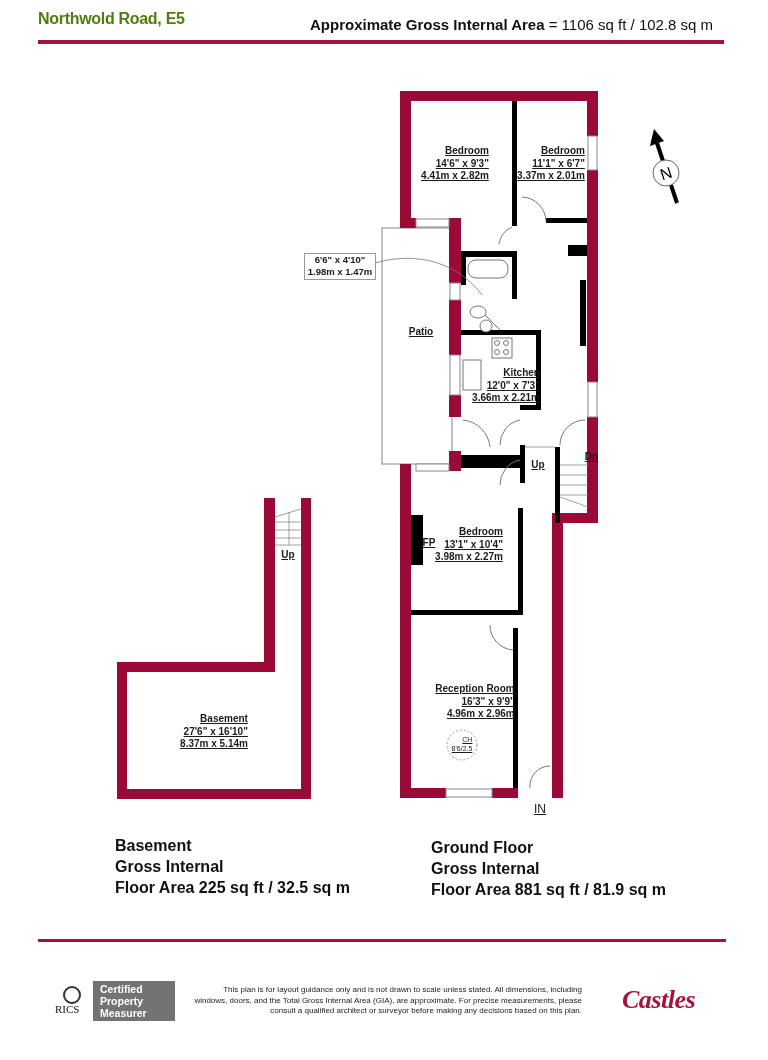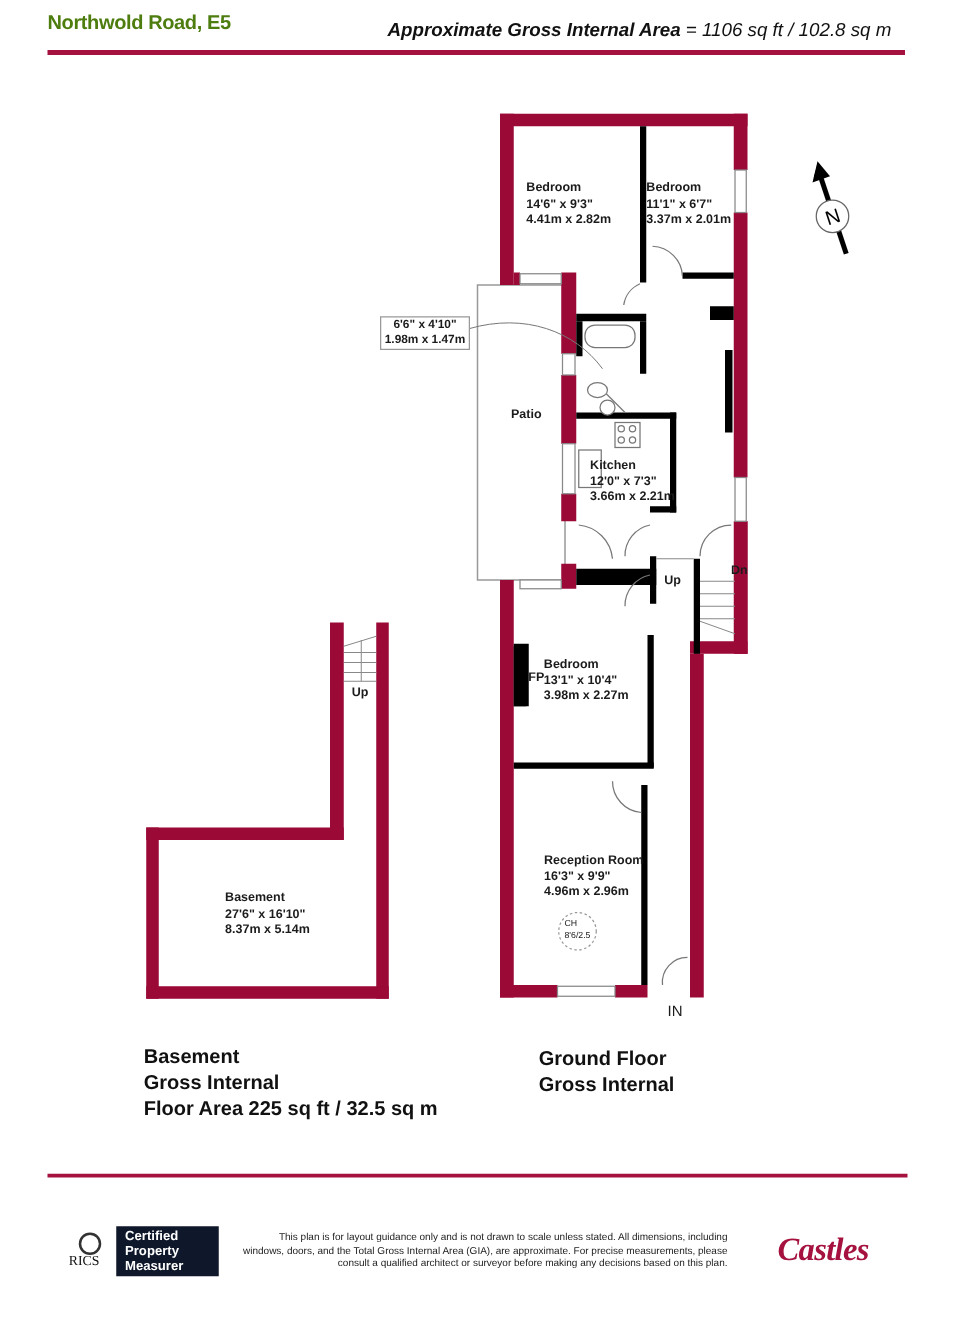--- a/index.html
+++ b/index.html
@@ -1,26 +1,26 @@
 <!DOCTYPE html>
 <html><head>
 <meta charset="utf-8">
 <style>
   html, body { margin:0; padding:0; background:#ffffff; }
   body { width:768px; height:1060px; position:relative; overflow:hidden; font-family:"Liberation Sans", sans-serif; }
   .abs { position:absolute; }
   .title { left:38px; top:10px; font-size:16px; font-weight:bold; color:#4d7c0f; letter-spacing:-0.3px; }
-  .area-line { left:310px; top:16px; font-size:15px; color:#111; white-space:nowrap;font-style:italic; }
+  .area-line { left:310px; top:16px; font-size:15px; color:#111; white-space:nowrap; }
   .area-line b { font-weight:bold; }
   .rule { height:4px; background:#a5123f; }
   .plan { left:0; top:0; }
-  .room-label { position:absolute; text-align:left; font-size:10px; font-weight:bold; color:#1b1b1b; line-height:12.5px; transform:translateX(-50%); white-space:nowrap; }
+  .room-label { position:absolute; text-align:right; font-size:10px; font-weight:bold; color:#1b1b1b; line-height:12.5px; transform:translateX(-50%); white-space:nowrap;text-decoration:underline; }
   .floor-summary { font-size:16px; font-weight:bold; color:#111; line-height:21px; }
   .disclaimer { left:192px; top:985px; width:390px; font-size:8px; color:#222; text-align:right; line-height:10.5px; }
-  .rics-badge { left:93px; top:981px; width:82px; height:40px; background:#0f172a; color:#fff; font-size:10.5px; font-weight:bold; line-height:12px; padding:2px 0 0 7px; box-sizing:border-box; }
+  .rics-badge { left:93px; top:981px; width:82px; height:40px; background:#737373; color:#fff; font-size:10.5px; font-weight:bold; line-height:12px; padding:2px 0 0 7px; box-sizing:border-box; }
   .rics-text { left:55px; top:1003px; font-family:"Liberation Serif", serif; font-weight:normal; font-size:11px; color:#111; }
   .castles { left:622px; top:985px; font-family:"Liberation Serif", serif; font-size:26px; font-weight:bold; color:#a5123f; font-style:italic; letter-spacing:-0.5px; }
   .dimbox { left:304px; top:253px; width:70px; height:25px; border:1px solid #999; background:#fff; font-size:9.5px; font-weight:bold; text-align:center; line-height:12px; color:#1b1b1b; }
 </style>
 </head>
 <body>
 
 <div class="abs title">Northwold Road, E5</div>
 <div class="abs area-line">
   <b>Approximate Gross Internal Area</b>
@@ -203,20 +203,21 @@
 <div class="room-label" style="left:288px; top:549px;">Up</div>
 
 <div class="abs floor-summary" style="left:115px; top:835px;">
   <div>Basement</div>
   <div>Gross Internal</div>
   <div>Floor Area 225 sq ft / 32.5 sq m</div>
 </div>
 <div class="abs floor-summary" style="left:399px; top:837px;margin-left:32px;">
   <div>Ground Floor</div>
   <div>Gross Internal</div>
+  <div>Floor Area 881 sq ft / 81.9 sq m</div>
 </div>
 
 <div class="abs rule" style="left:38px; top:939px; width:688px; height:3px;"></div>
 
 <div class="abs" style="left:63px; top:986px; width:14px; height:14px; border-radius:50%; border:2px solid #333;"></div>
 <div class="abs rics-text">RICS</div>
 <div class="abs rics-badge">
   <div>Certified</div>
   <div>Property</div>
   <div>Measurer</div>

